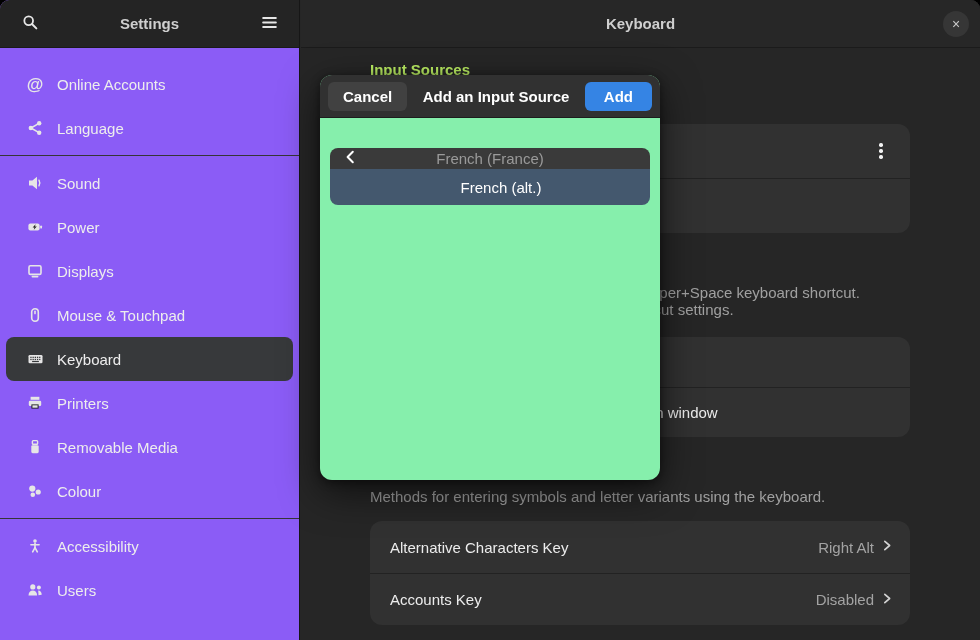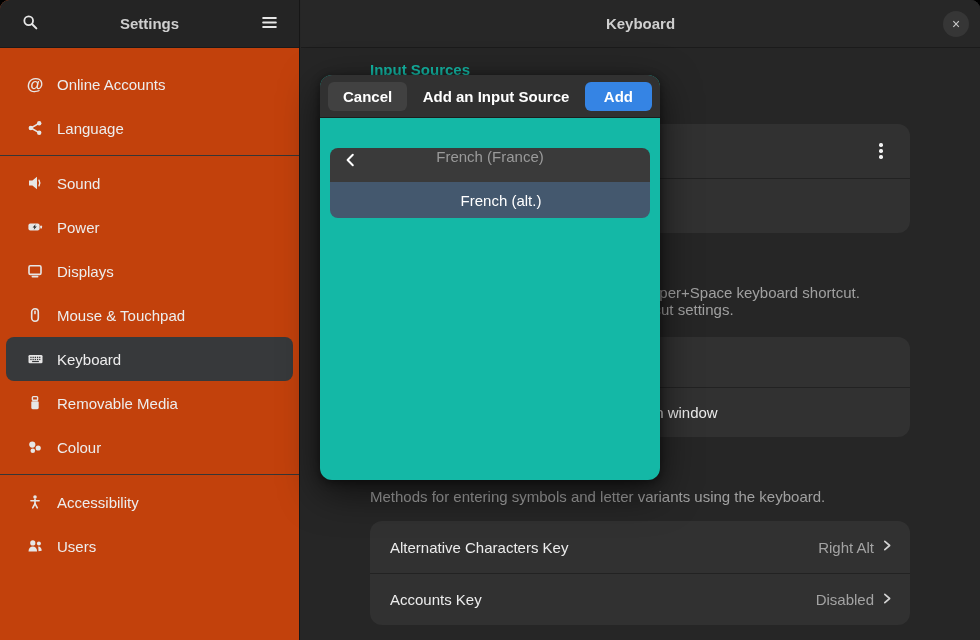--- a/index.html
+++ b/index.html
@@ -11,21 +11,21 @@
     -webkit-font-smoothing:antialiased;
   }
   .window {
     position:relative; width:980px; height:640px;
     border-radius:9px 9px 0 0; overflow:hidden; background:#262626;
   }
 
   
   .left-pane {
     position:absolute; left:0; top:0; width:300px; height:640px;
-    background:#c2410c; border-right:1px solid #161616;
+    background:#8b5cf6; border-right:1px solid #161616;
   }
   .left-header {
     height:48px; display:flex; align-items:center; justify-content:space-between;
     padding:0 14px; border-bottom:1px solid #1a1a1a; background:#242424;
   }
   .hdr-title { font-weight:bold; color:#cfcfcf; }
   .icon-btn {
     width:32px; height:32px; display:flex; align-items:center; justify-content:center;
     border:none; background:transparent; border-radius:6px; cursor:pointer;
   }
@@ -46,21 +46,21 @@
   .content-header {
     position:absolute; left:0; top:0; width:100%; height:48px;
     display:flex; align-items:center; justify-content:center;
     background:#272727; border-bottom:1px solid #1b1b1b;
   }
   .close-btn {
     position:absolute; right:11px; top:11px; width:26px; height:26px;
     border-radius:50%; background:#363636; border:none; cursor:pointer;
     color:#c9c9c9; font-size:14px; line-height:26px; text-align:center; padding:0;
   }
-  .section-heading { position:absolute; left:69px; top:61px; font-weight:bold; color:#14b8a6; }
+  .section-heading { position:absolute; left:69px; top:61px; font-weight:bold; color:#bef264; }
   .card { position:absolute; left:69px; width:540px; background:#313131; border-radius:12px; overflow:hidden; }
   .card .row { position:relative; display:flex; align-items:center; padding:0 16px 0 20px; }
   .card .row + .row { border-top:1px solid rgba(0,0,0,0.30); }
   .card1 { top:124px; height:109px; }
   .card1 .row { height:54px; }
   .card2 { top:337px; height:100px; }
   .card2 .row { height:50px; }
   .card3 { top:521px; height:104px; }
   .card3 .row { height:52px;justify-content:center; }
   .row-label { color:#ececec; }
@@ -70,39 +70,39 @@
   .note2 { top:488px; }
   .kebab-btn {
     margin-left:auto; width:26px; height:30px; border:none; background:transparent; cursor:pointer;
     display:flex; flex-direction:column; align-items:center; justify-content:center; gap:2.6px;
   }
   .kebab-btn i { width:3.4px; height:3.4px; border-radius:50%; background:#f2f2f2; }
 
   
   .dialog {
     position:absolute; left:320px; top:75px; width:340px; height:405px;
-    background:#14b8a6; border-radius:12px;
+    background:#86efac; border-radius:12px;
     box-shadow:0 12px 38px rgba(0,0,0,0.60), 0 2px 10px rgba(0,0,0,0.45);
   }
   .dialog-header {
     height:43px; background:#313131; border-radius:12px 12px 0 0;
     border-bottom:1px solid #1d1d1d;
     display:flex; align-items:center; justify-content:space-between; padding:0 8px;
   }
   .dialog-title { font-weight:bold; color:#ffffff; }
   .btn {
     height:29px; border:none; border-radius:6px; cursor:pointer;
     color:#ffffff; font-size:15px; font-family:inherit; padding:0 15px;
   }
   .btn-cancel { background:#414141; font-weight:bold; }
   .btn-add { background:#3584e4; font-weight:bold; padding:0 19px; }
   .dialog-list { position:absolute; left:10px; top:73px; width:320px; }
   .list-header {
-    height:34px; background:#3a3a3a; border-radius:8px 8px 0 0;
-    display:flex; padding:0 8px; position:relative;
+    height:21px; background:#3a3a3a; border-radius:8px 8px 0 0;
+    display:flex; align-items:center; padding:0 8px; position:relative;
   }
   .list-header-title {
     position:absolute; left:0; right:0; text-align:center; color:#9a9a9a; pointer-events:none;
   }
   .back-btn { width:26px; height:26px; border:none; background:transparent; cursor:pointer;
     display:flex; align-items:center; justify-content:center; padding:0; z-index:1; }
   .list-item-selected {
     height:36px; background:#44586e; border-radius:0 0 8px 8px;
     display:flex; align-items:center; padding-left:22px; color:#ffffff; cursor:pointer;justify-content:center;
   }
@@ -216,20 +216,31 @@
                 <rect x="11.6" y="7.8" width="1.3" height="1.3"></rect>
                 <rect x="4.6" y="9.9" width="6.8" height="1.2"></rect>
               </g>
             </svg>
         </span>
         <span class="side-label">Keyboard</span>
       </div>
       <div class="side-row">
         <span class="side-icon">
           <svg width="16" height="16" viewBox="0 0 16 16">
+              <rect x="3.6" y="1.8" width="8.8" height="3" fill="#e6e6e6"></rect>
+              <rect x="1.8" y="5.8" width="12.4" height="5.2" rx="1.2" fill="#e6e6e6"></rect>
+              <rect x="4.4" y="9.4" width="7.2" height="4.2" fill="#232323"></rect>
+              <rect x="5.4" y="10.3" width="5.2" height="2.4" fill="#e6e6e6"></rect>
+            </svg>
+        </span>
+        <span class="side-label">Printers</span>
+      </div>
+      <div class="side-row">
+        <span class="side-icon">
+          <svg width="16" height="16" viewBox="0 0 16 16">
               <rect x="5.4" y="1.6" width="5.2" height="3.6" rx="0.8" fill="none" stroke="#e6e6e6" stroke-width="1.4"></rect>
               <rect x="4.3" y="6.2" width="7.4" height="8" rx="1.4" fill="#e6e6e6"></rect>
             </svg>
         </span>
         <span class="side-label">Removable Media</span>
       </div>
       <div class="side-row">
         <span class="side-icon">
           <svg width="16" height="16" viewBox="0 0 16 16">
               <g fill="#e6e6e6">

